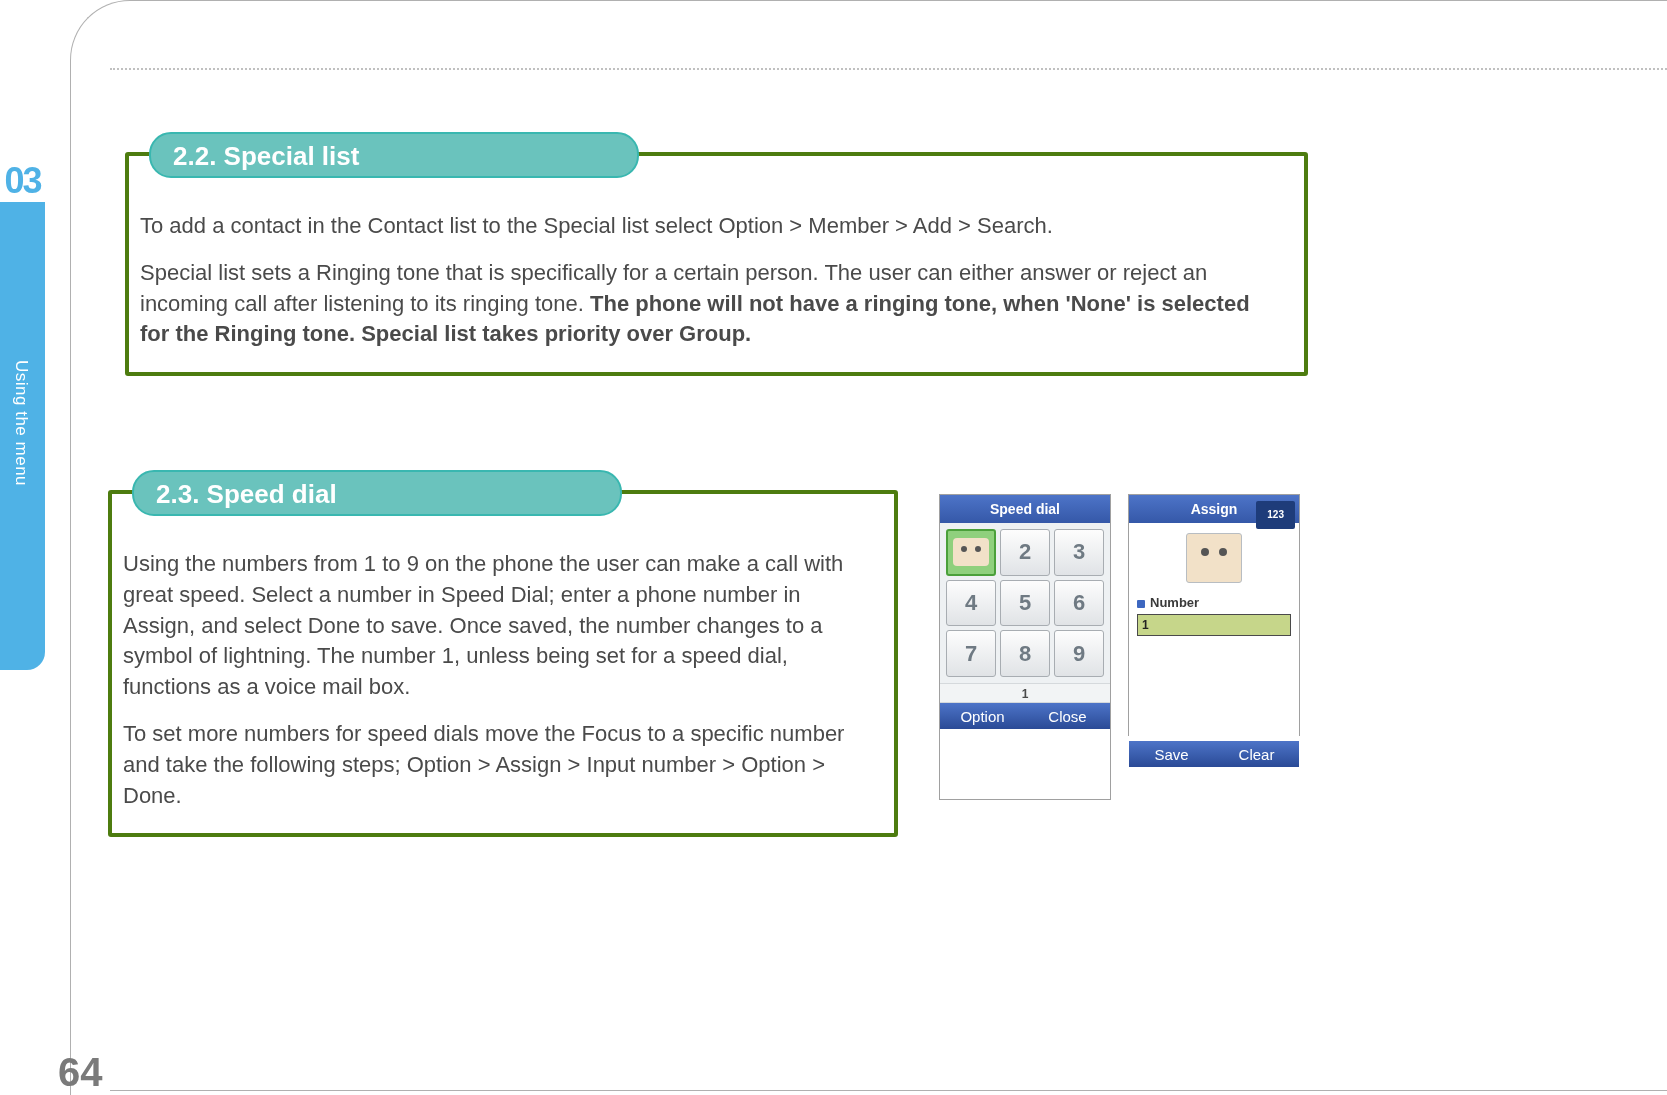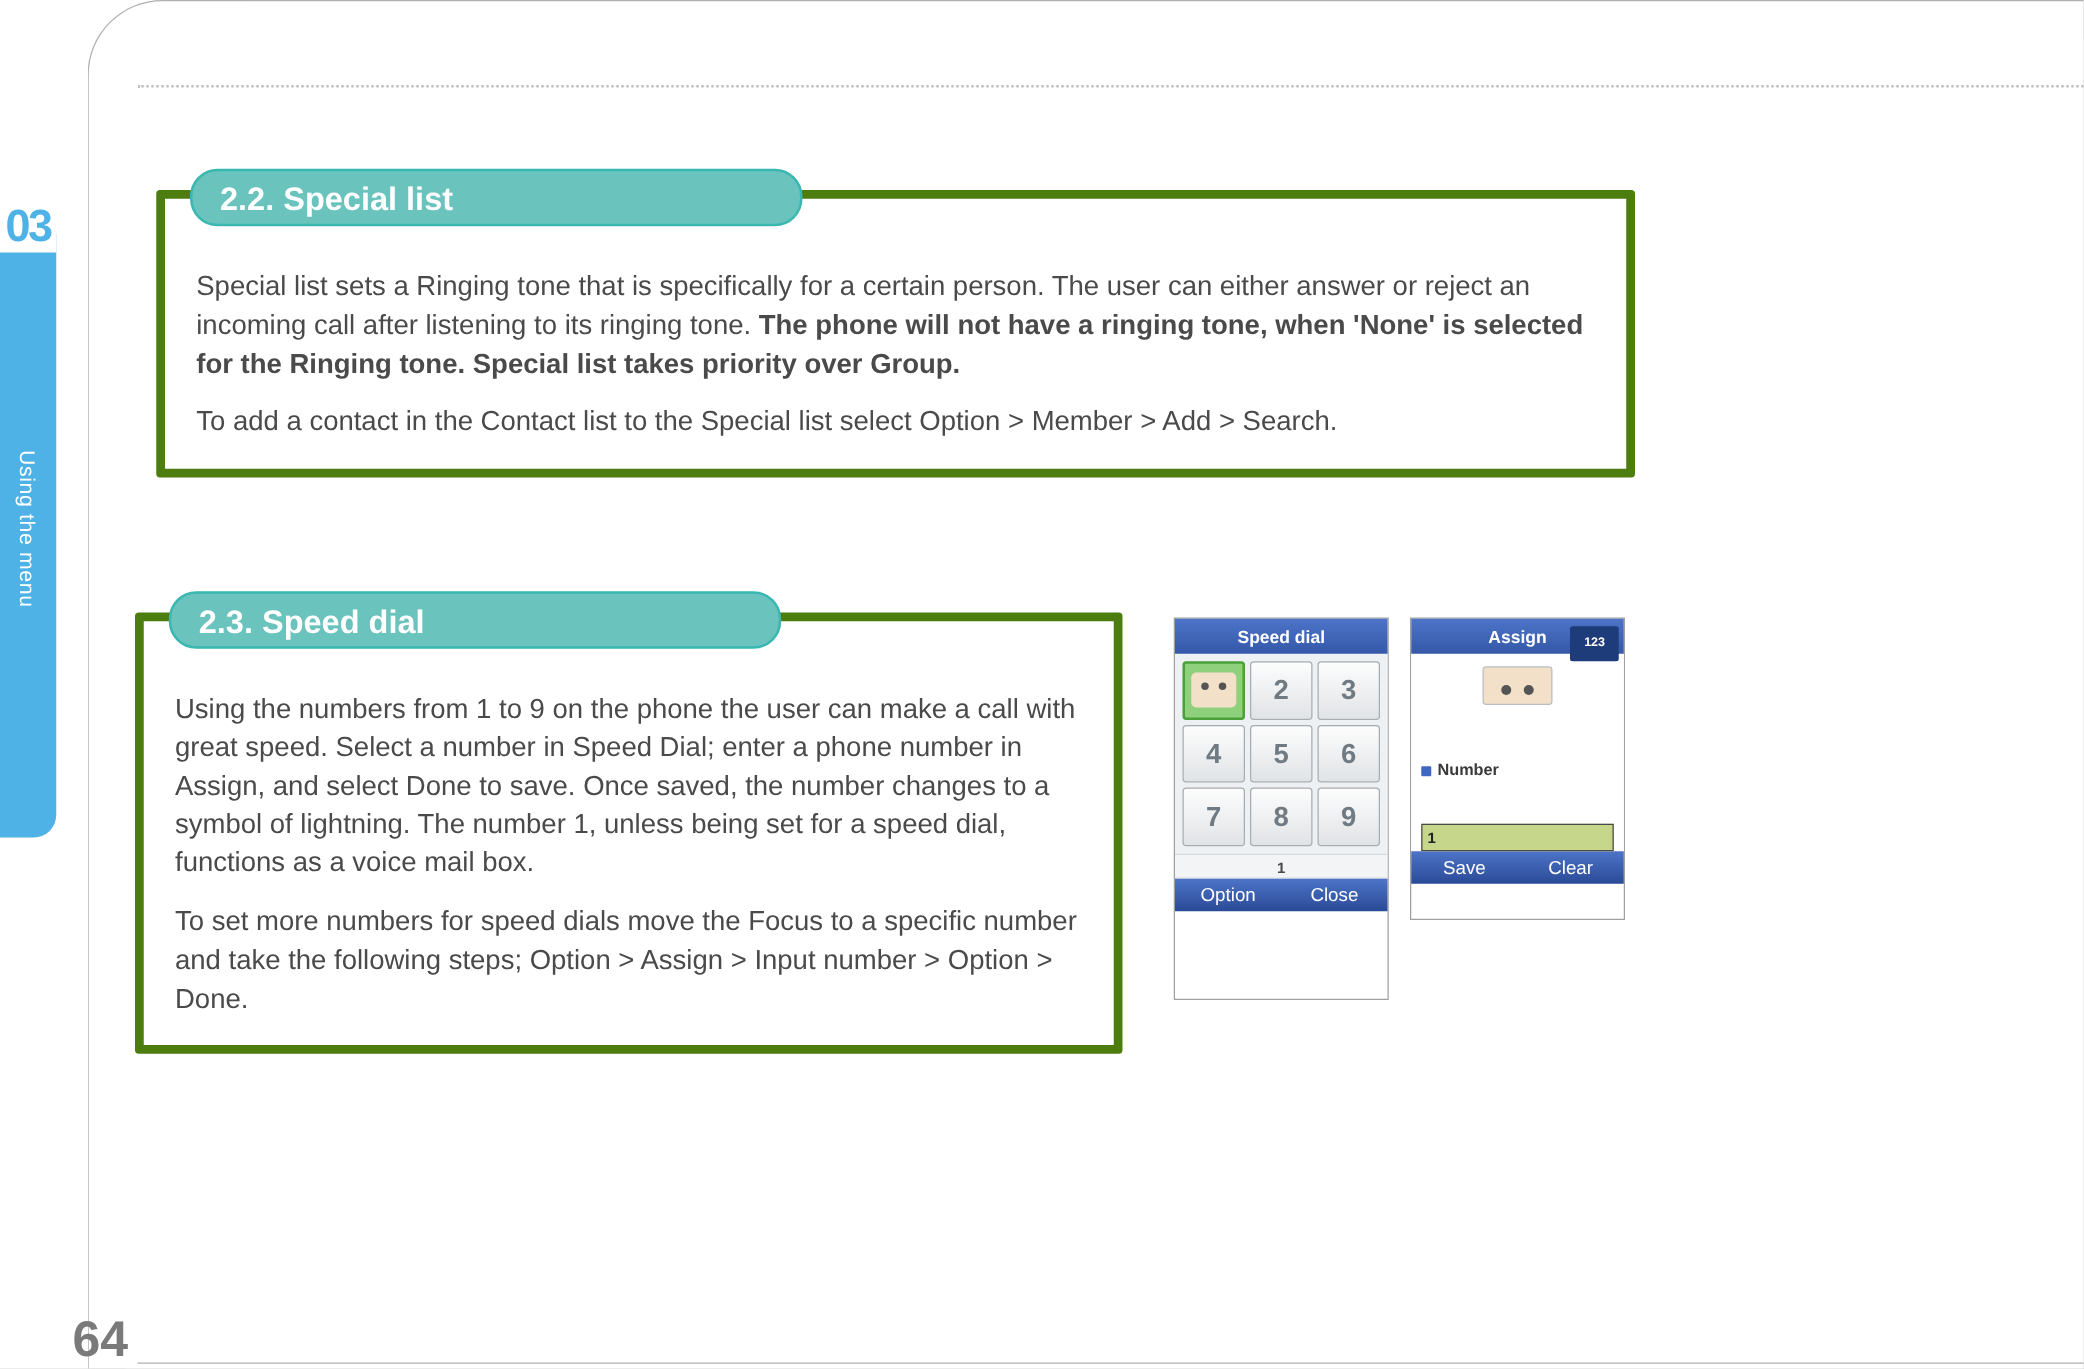--- a/index.html
+++ b/index.html
@@ -75,23 +75,23 @@
     position: absolute;
     left: 110px;
     right: 0;
     bottom: 4px;
     border-top: 1px solid #b0b0b0;
   }
 
   
   .section-box {
     position: absolute;
-    border: 7px solid #4d7c0f;
+    border: 4px solid #4d7c0f;
     border-radius: 3px;
-    padding: 55px 25px 22px 25px;
+    padding: 55px 25px 22px 11px;
   }
   .sec1 { left: 125px; top: 152px; width: 1183px; }
   .sec2 { left: 108px; top: 490px; width: 790px; }
 
   .section-header {
     position: absolute;
     left: 20px;
     top: -24px;
     height: 46px;
     line-height: 44px;
@@ -205,27 +205,26 @@
   }
   .softkeys > div {
     flex: 1;
     display: flex;
     align-items: center;
     justify-content: center;
   }
 
   
   .assign-body {
-    height: 158px;
+    height: 218px;
     display: flex;
     flex-direction: column;
     align-items: center;
     padding: 10px 8px 0 8px;
     background: #fff;
-    gap: 32px;
   }
   .avatar-box {
     width: 56px; height: 50px;
     border: 1px solid #b8bdc2;
     border-radius: 3px;
     background: #f2e1c8;
     position: relative;
     margin-bottom: 12px;
   }
   .avatar-box::before, .avatar-box::after {
@@ -275,22 +274,22 @@
 
 <div class="chapter-tab"></div>
 <div class="chapter-num">03</div>
 <div class="chapter-label">Using the menu</div>
 
 <div class="page-number">64</div>
 
 <div class="section-box sec1">
   <div class="section-header">2.2. Special list</div>
   <div class="body-text">
+    <p>To add a contact in the Contact list to the Special list select Option &gt; Member &gt; Add &gt; Search.</p>
     <p><span>Special list sets a Ringing tone that is specifically for a certain person. The user can either answer or reject an incoming call after listening to its ringing tone. </span><span class="bold">The phone will not have a ringing tone, when 'None' is selected for the Ringing tone. Special list takes priority over Group.</span></p>
-    <p>To add a contact in the Contact list to the Special list select Option &gt; Member &gt; Add &gt; Search.</p>
   </div>
 </div>
 
 <div class="section-box sec2">
   <div class="section-header">2.3. Speed dial</div>
   <div class="body-text">
     <p>Using the numbers from 1 to 9 on the phone the user can make a call with great speed. Select a number in Speed Dial; enter a phone number in Assign, and select Done to save. Once saved, the number changes to a symbol of lightning. The number 1, unless being set for a speed dial, functions as a voice mail box.</p>
     <p>To set more numbers for speed dials move the Focus to a specific number and take the following steps; Option &gt; Assign &gt; Input number &gt; Option &gt; Done.</p>
   </div>
 </div>

